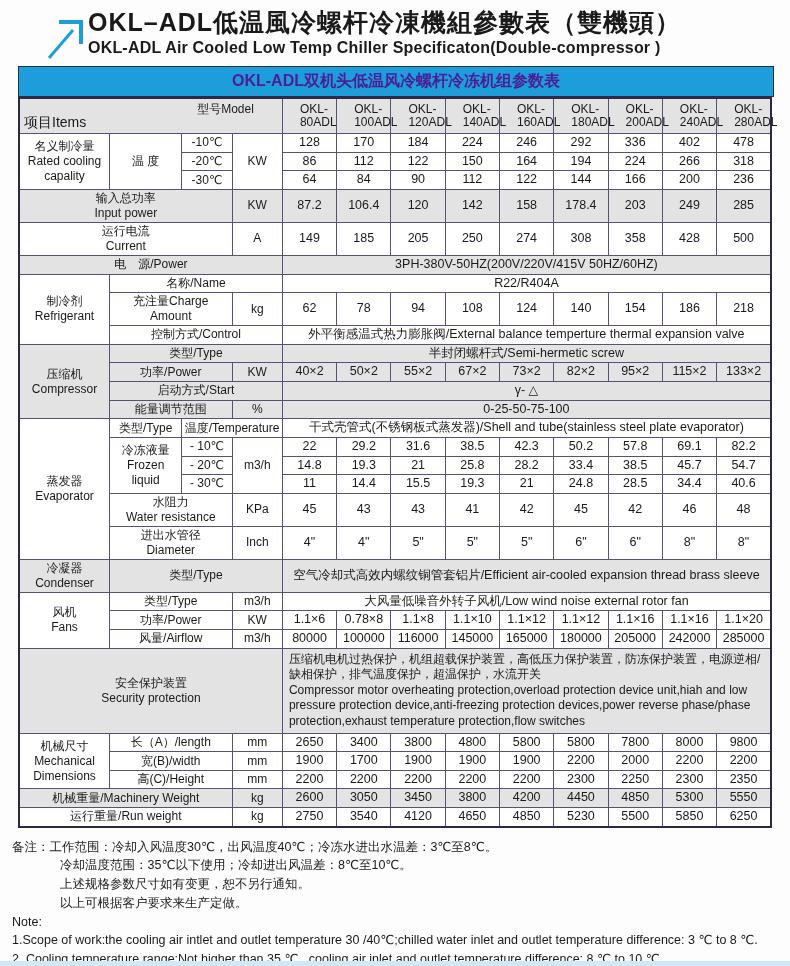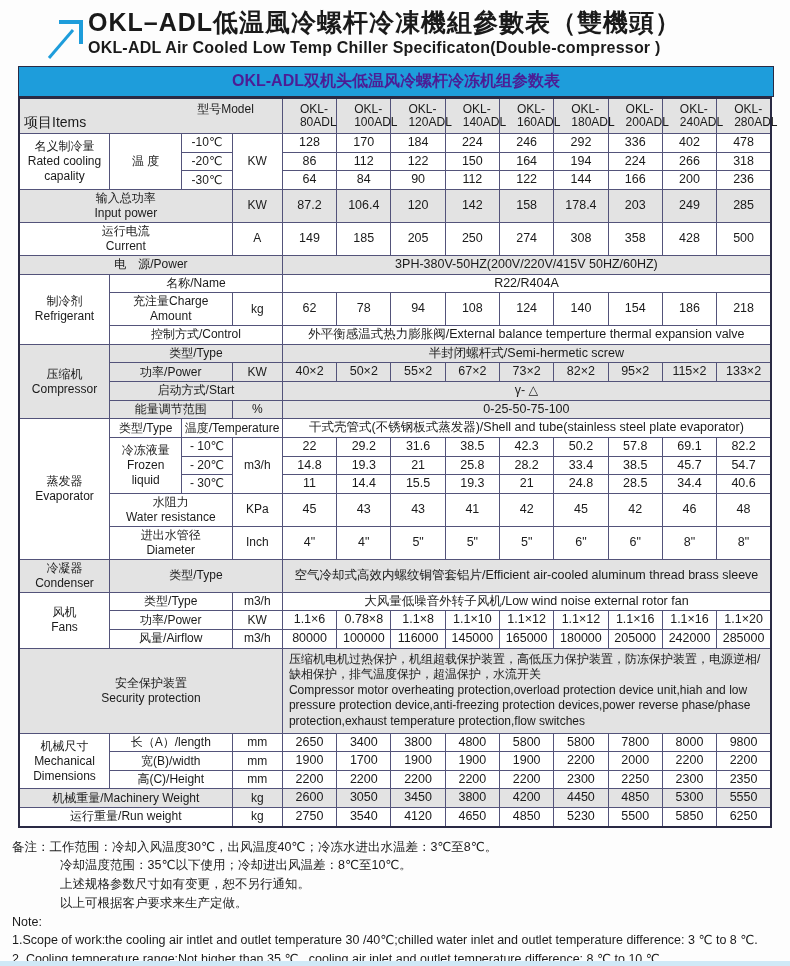--- a/index.html
+++ b/index.html
@@ -332,21 +332,21 @@
         <td class="val">6"</td>
         <td class="val">8"</td>
         <td class="val">8"</td>
       </tr>
       <tr class="bg-gray">
         <td class="group">
           <div>冷凝器</div>
           <div>Condenser</div>
         </td>
         <td colspan="3" class="label">类型/Type</td>
-        <td colspan="9" class="val">空气冷却式高效内螺纹铜管套铝片/Efficient air-cooled aluminum thread brass sleeve</td>
+        <td colspan="9" class="val">空气冷却式高效内螺纹铜管套铝片/Efficient air-cooled expansion thread brass sleeve</td>
       </tr>
       <tr class="bg-white">
         <td rowspan="3" class="group">
           <div>风机</div>
           <div>Fans</div>
         </td>
         <td colspan="2" class="label">类型/Type</td>
         <td class="unit">m3/h</td>
         <td colspan="9" class="val">大风量低噪音外转子风机/Low wind noise external rotor fan</td>
       </tr>

